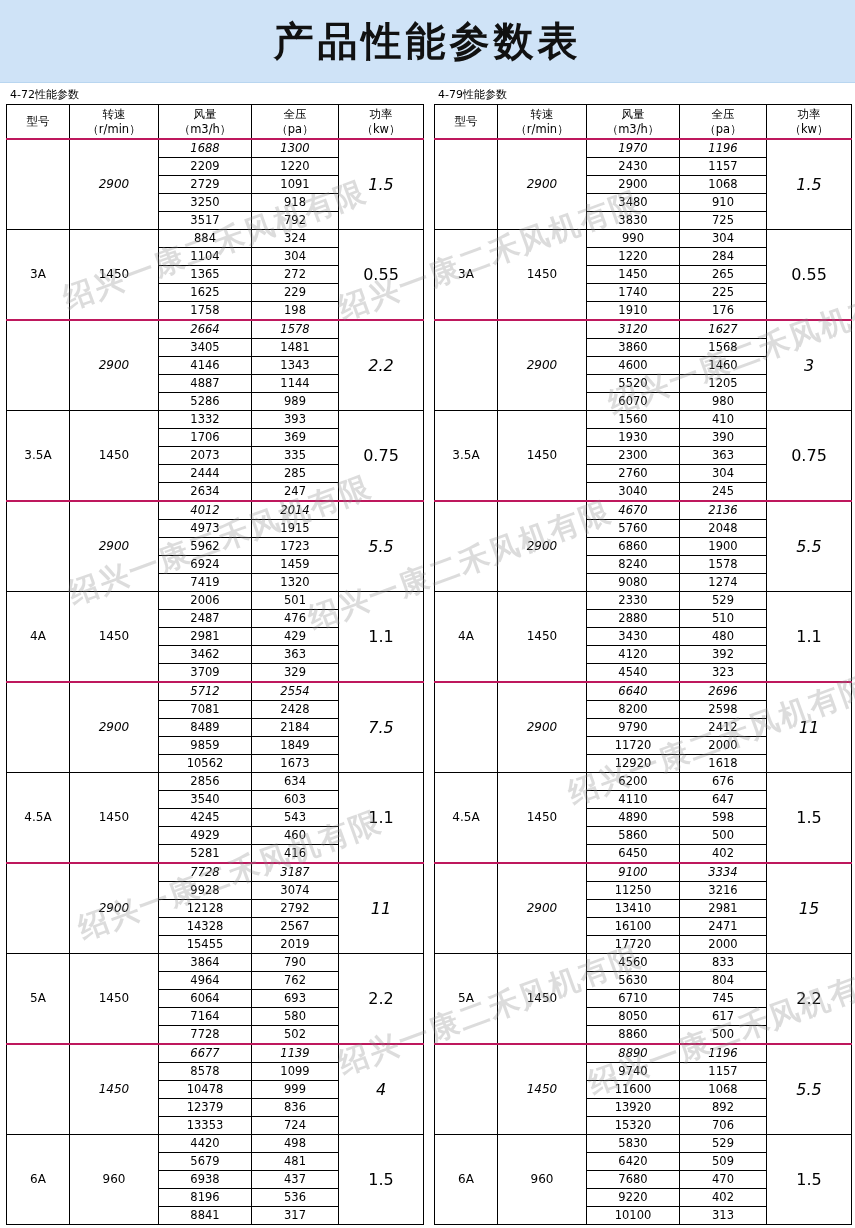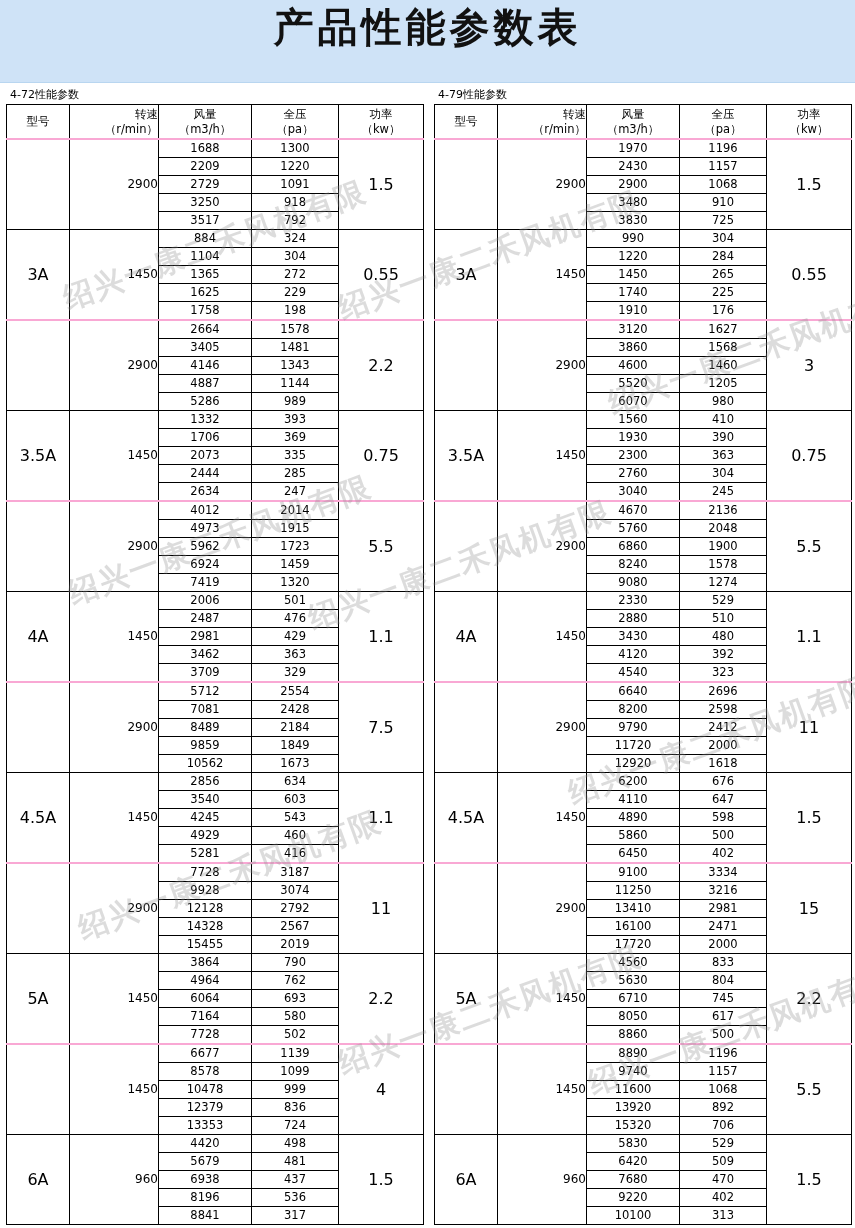--- a/index.html
+++ b/index.html
@@ -7,21 +7,21 @@
     width:855px;height:1228px;
     background:#ffffff;
     font-family:"Liberation Sans", sans-serif;
     color:#000;
     overflow:hidden;
     position:relative;
   }
   #banner{
     height:82px;
     background:#cfe3f7;
-    display:flex;justify-content:center;
+    display:flex;align-items:center;justify-content:center;
     border-bottom:1px solid #b9d6f0;
   }
   #banner-title{
     font-family:"DejaVu Sans", sans-serif;
     font-size:40px;
     font-weight:bold;
     letter-spacing:4px;
     color:#111;
   }
   #content{
@@ -54,26 +54,26 @@
     background:transparent;
   }
   thead td{
     height:20px;
     line-height:15px;
     font-size:11.5px;
     padding:2px 0;
   }
   .hdr2{line-height:14px;}
   .col-model{width:62px;border-radius:11px;}
-  .col-rpm{width:88px;text-align:right;}
+  .col-rpm{width:88px;}
   .col-flow{width:92px;}
   .col-press{width:86px;}
   .col-pwr{width:84px;text-align:center;}
-  .thick-top td{border-top:2px solid #f9a8d4;}
-  .model-cell{font-size:16px;}
+  .thick-top td{border-top:2px solid #be185d;font-style:italic;}
+  .model-cell{font-size:12px;}
   .rpm-cell{font-size:12px;}
   .pwr-cell{font-size:16px;}
   .watermark{
     position:absolute;
     font-family:"DejaVu Sans", sans-serif;
     font-size:30px;
     color:rgba(140,140,140,0.30);
     transform:rotate(-20deg);
     white-space:nowrap;
     pointer-events:none;

